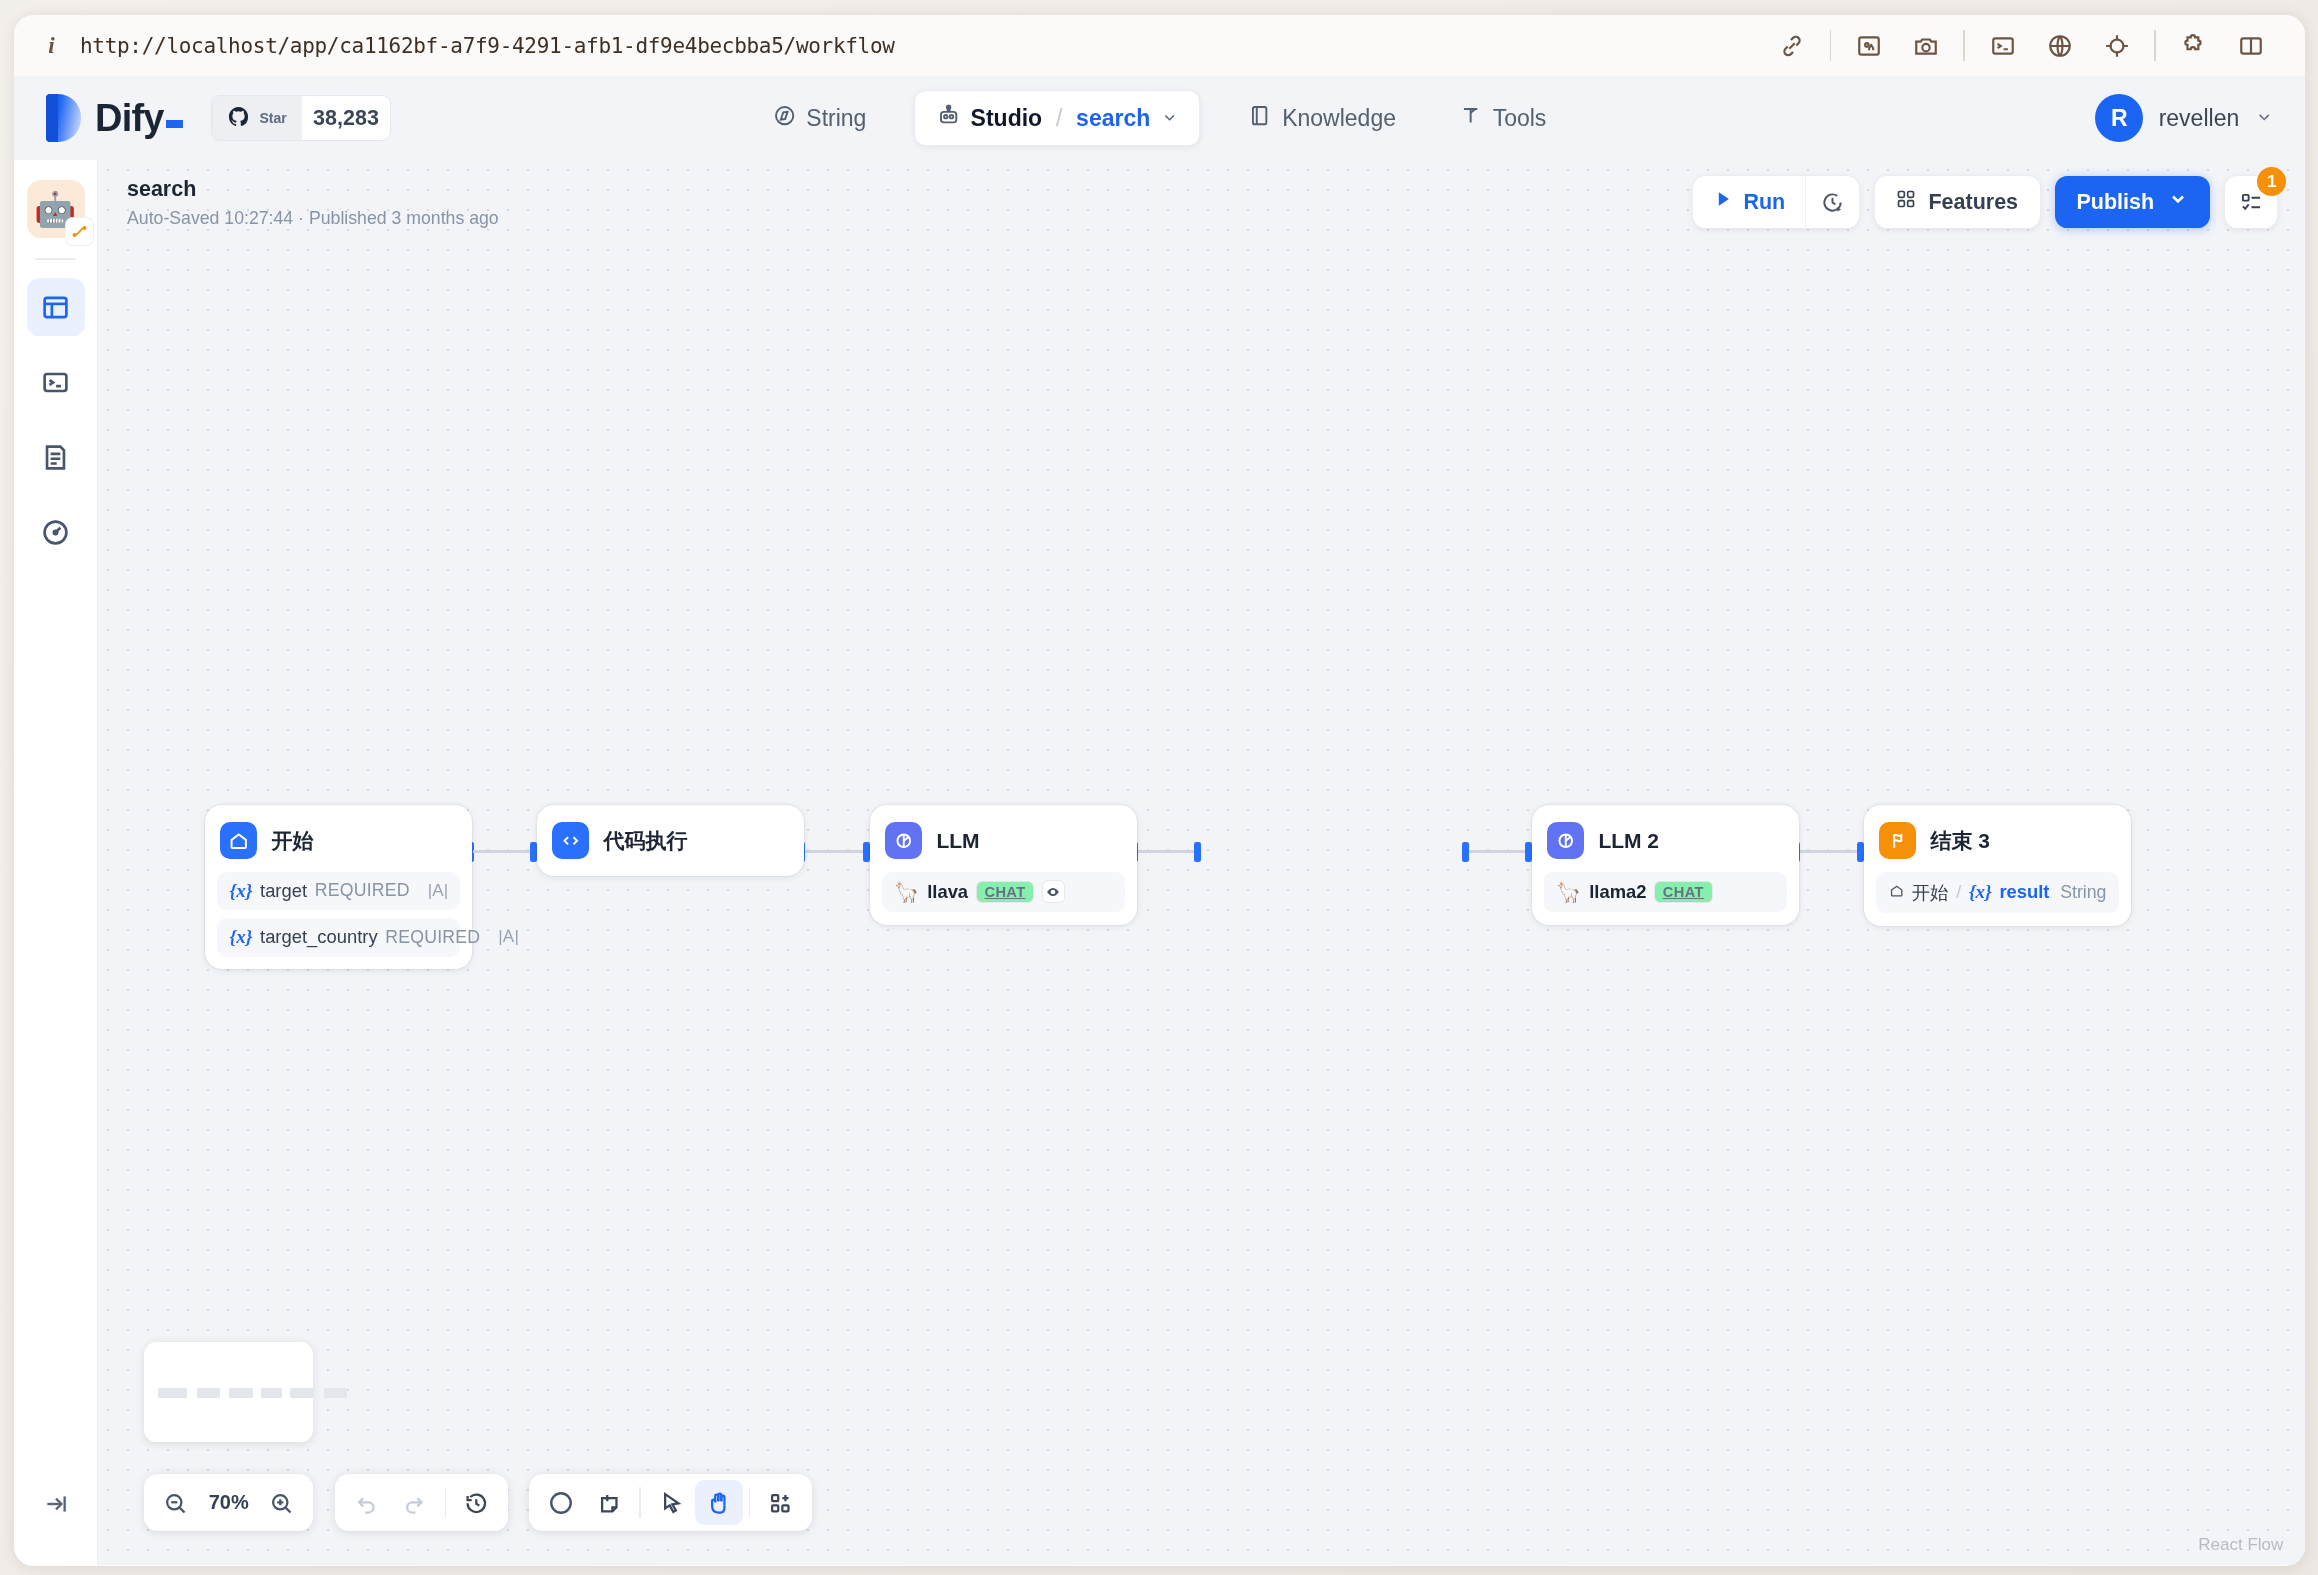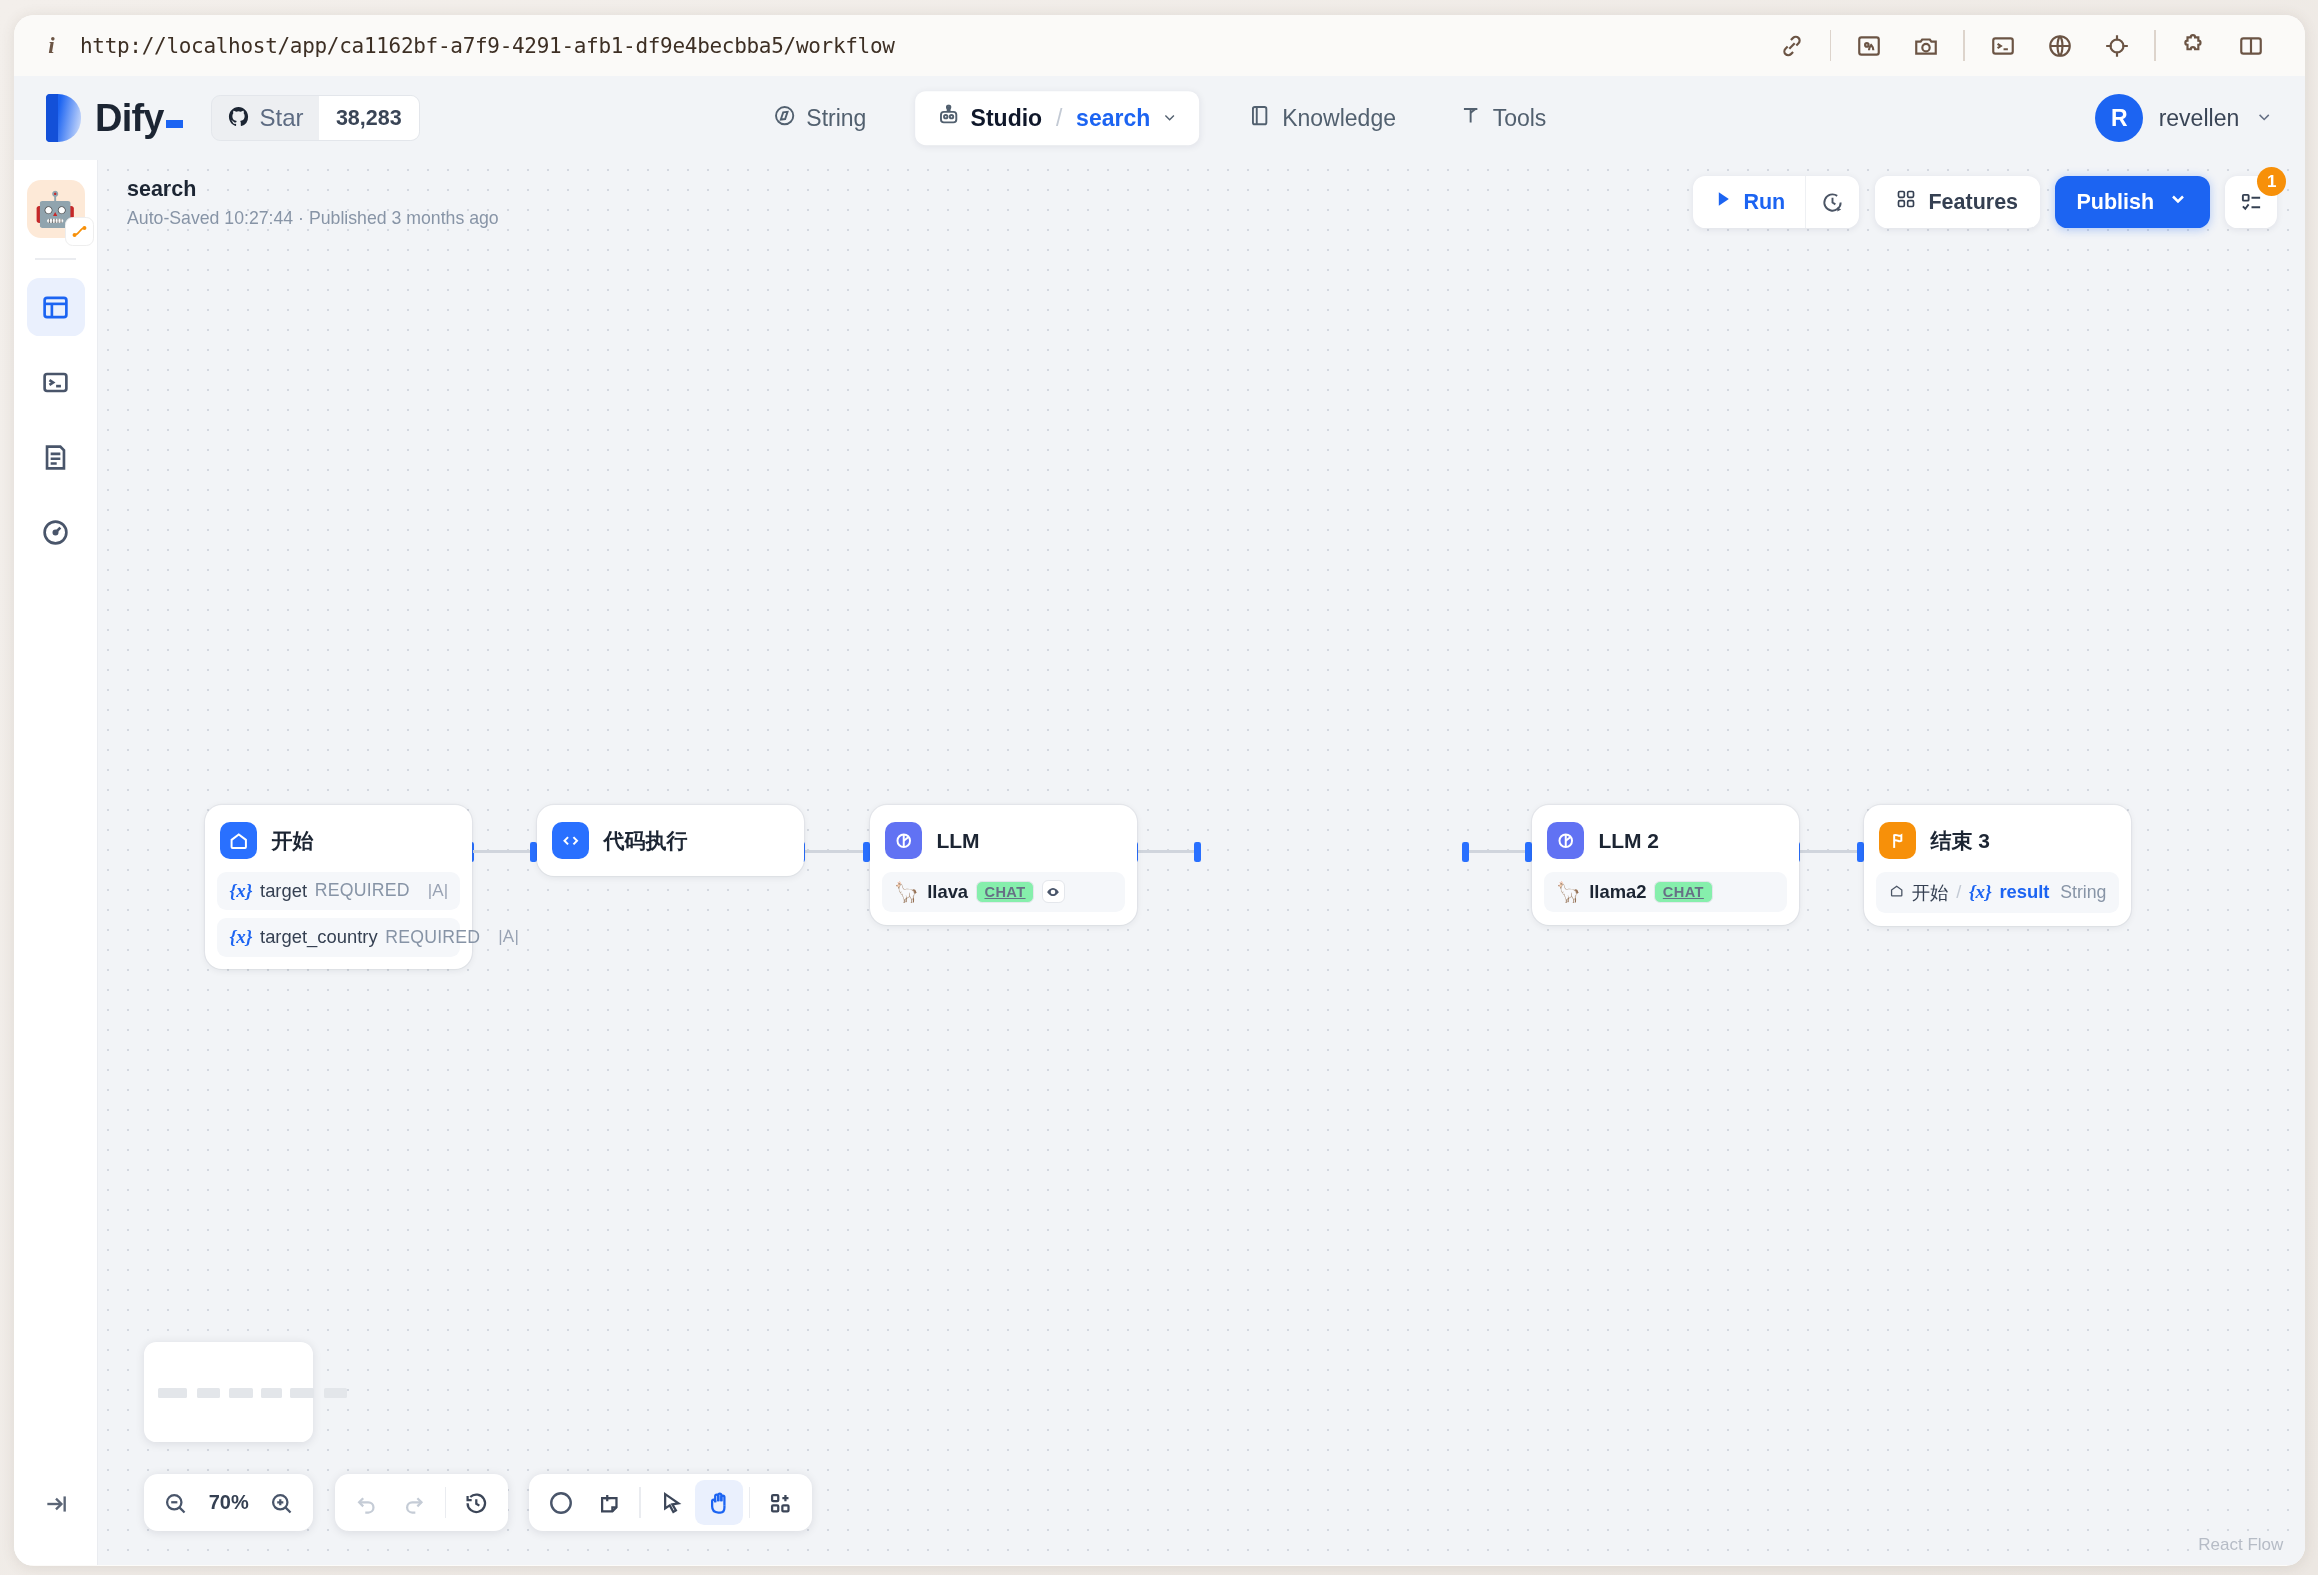--- a/index.html
+++ b/index.html
@@ -99,23 +99,23 @@
     height: 46px;
     border-radius: 9.2px;
     background: #edeff2;
     border: 1.2px solid #e3e6eb;
     overflow: hidden;
   }
   .star-left {
     display: flex; align-items: center; gap: 9.2px;
     padding: 0 15.4px;
   }
-  .star-label { font-size: 24px; font-weight: 400; color: #5d6b82; }
+  .star-label { font-size: 14px; font-weight: 700; color: #5d6b82; }
   .star-count {
-    display: flex; align-items: center; padding: 0 17px;
+    display: flex; align-items: center; padding: 0 11px;
     background: #ffffff;
     font-size: 21.5px; font-weight: 600; color: #3a4556;
   }
   .nav-center {
     position: absolute; left: 50%; top: 50%;
     transform: translate(-50%,-50%);
     display: flex; align-items: center; gap: 35px;
   }
   .nav-item {
     display: flex; align-items: center; gap: 10.7px;

